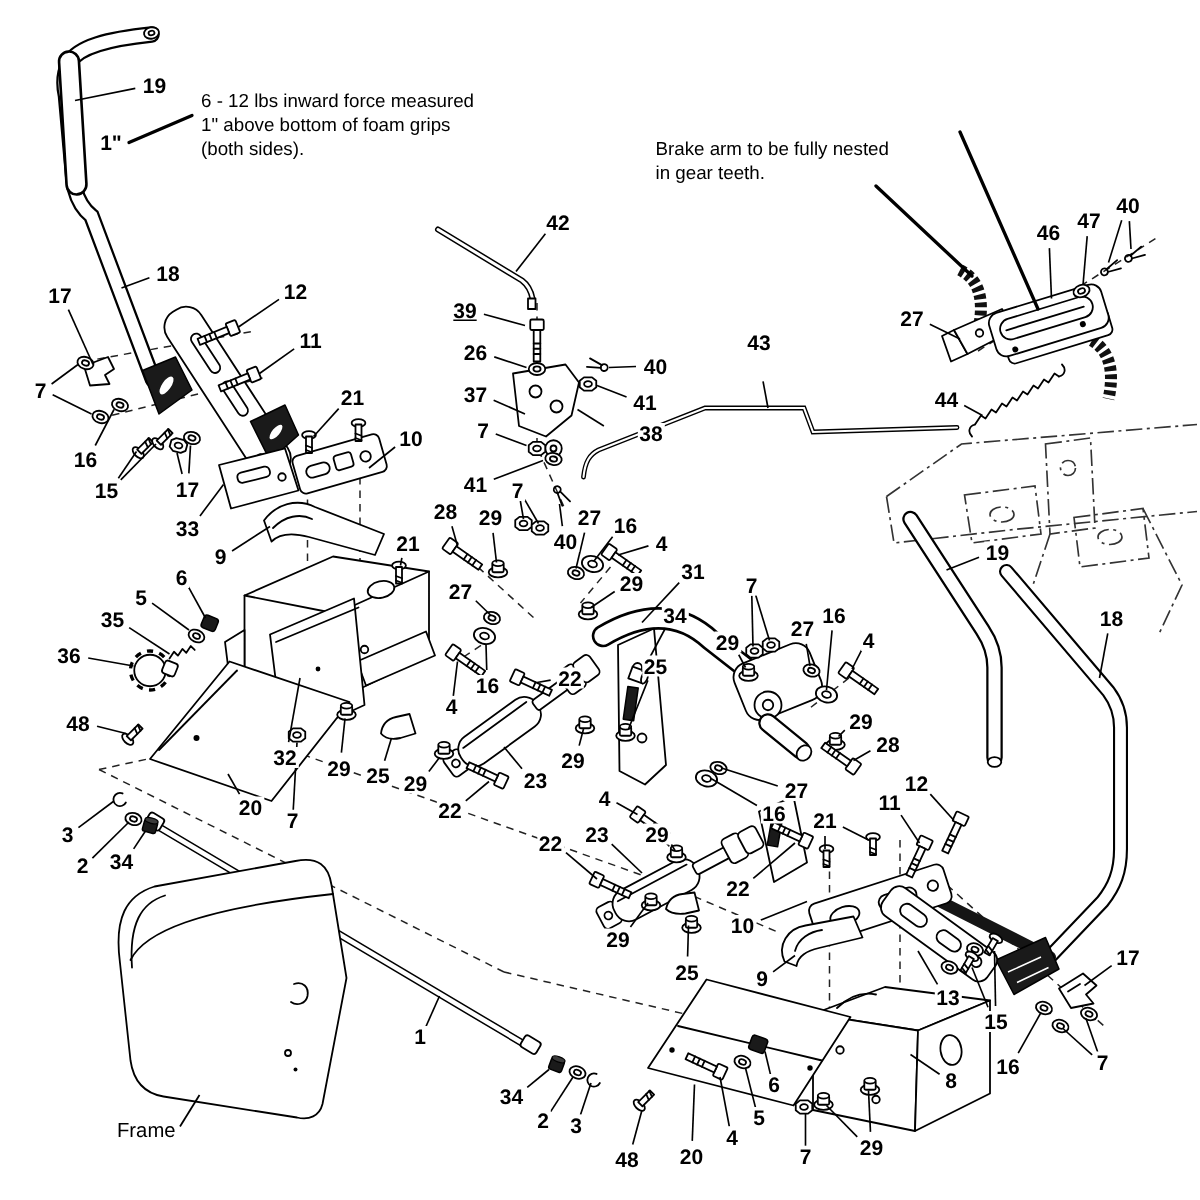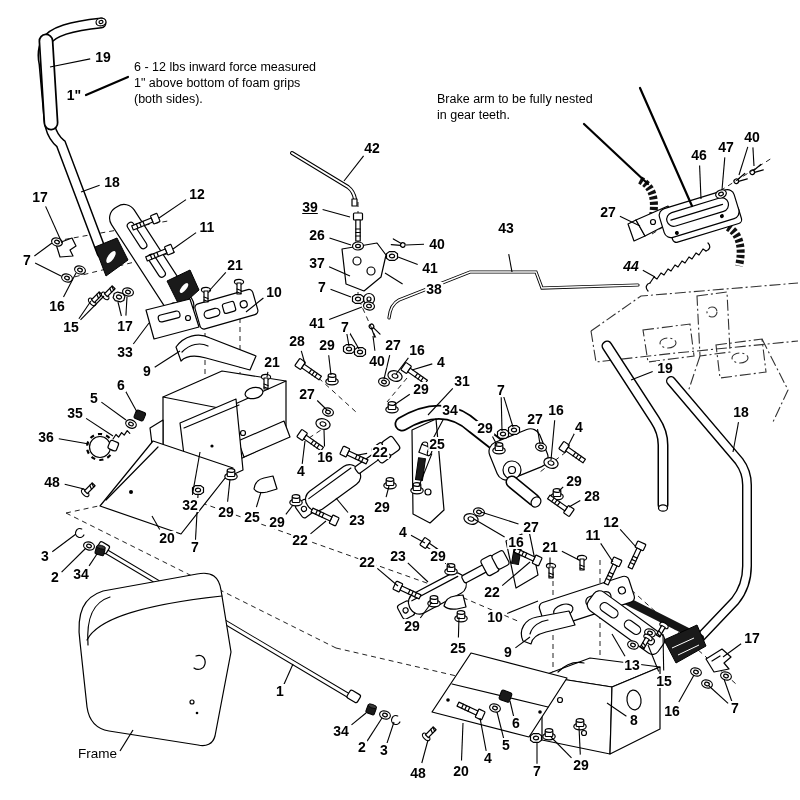--- a/index.html
+++ b/index.html
@@ -607,21 +607,21 @@
       <div class="callout" style="left: 485px; top: 428px;">29</div>
       <div class="callout" style="left: 535px; top: 419px;">27</div>
       <div class="callout" style="left: 556px; top: 410px;">16</div>
       <div class="callout" style="left: 579px; top: 427px;">4</div>
       <div class="callout" style="left: 574px; top: 481px;">29</div>
       <div class="callout" style="left: 592px; top: 496px;">28</div>
       <div class="callout" style="left: 608px; top: 212px;">27</div>
       <div class="callout" style="left: 699px; top: 155px;">46</div>
       <div class="callout" style="left: 726px; top: 147px;">47</div>
       <div class="callout" style="left: 752px; top: 137px;">40</div>
-      <div class="callout" style="left: 631px; top: 266px; font-style: italic;">44</div>
+      <div class="callout" style="left: 631px; top: 266px;">44</div>
       <div class="callout" style="left: 665px; top: 368px;">19</div>
       <div class="callout" style="left: 741px; top: 412px;">18</div>
       <div class="callout" style="left: 611px; top: 522px;">12</div>
       <div class="callout" style="left: 593px; top: 535px;">11</div>
       <div class="callout" style="left: 550px; top: 547px;">21</div>
       <div class="callout" style="left: 495px; top: 617px;">10</div>
       <div class="callout" style="left: 508px; top: 652px;">9</div>
       <div class="callout" style="left: 492px; top: 592px;">22</div>
       <div class="callout" style="left: 516px; top: 542px;">16</div>
       <div class="callout" style="left: 531px; top: 527px;">27</div>

